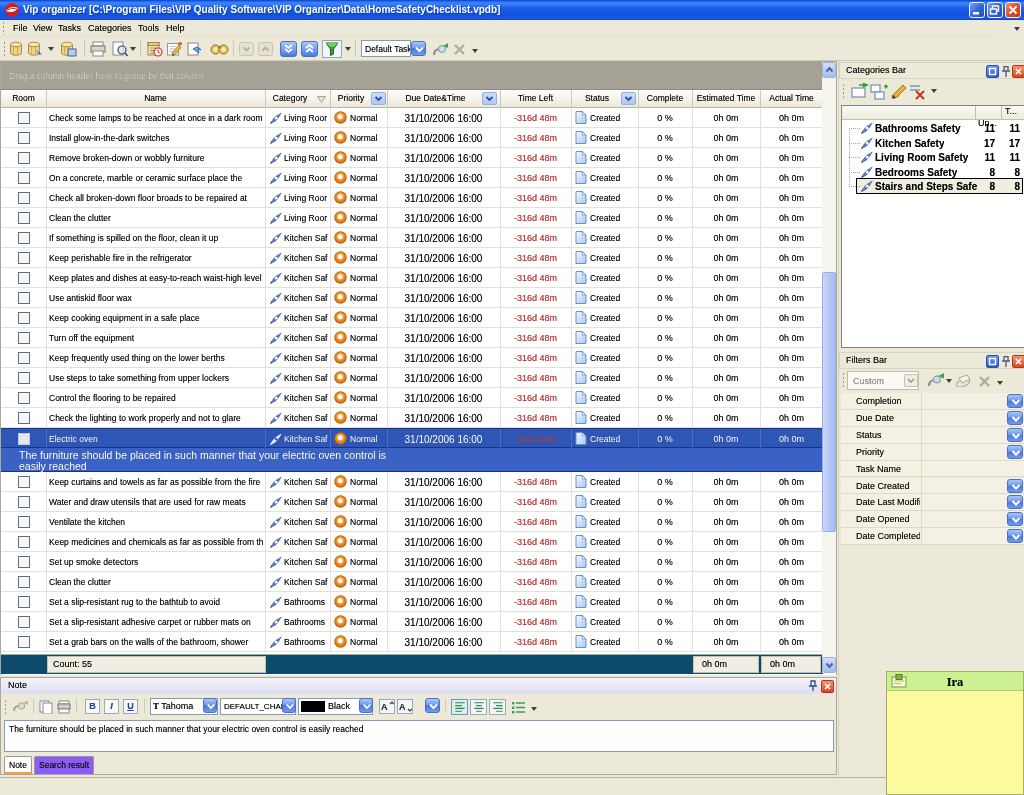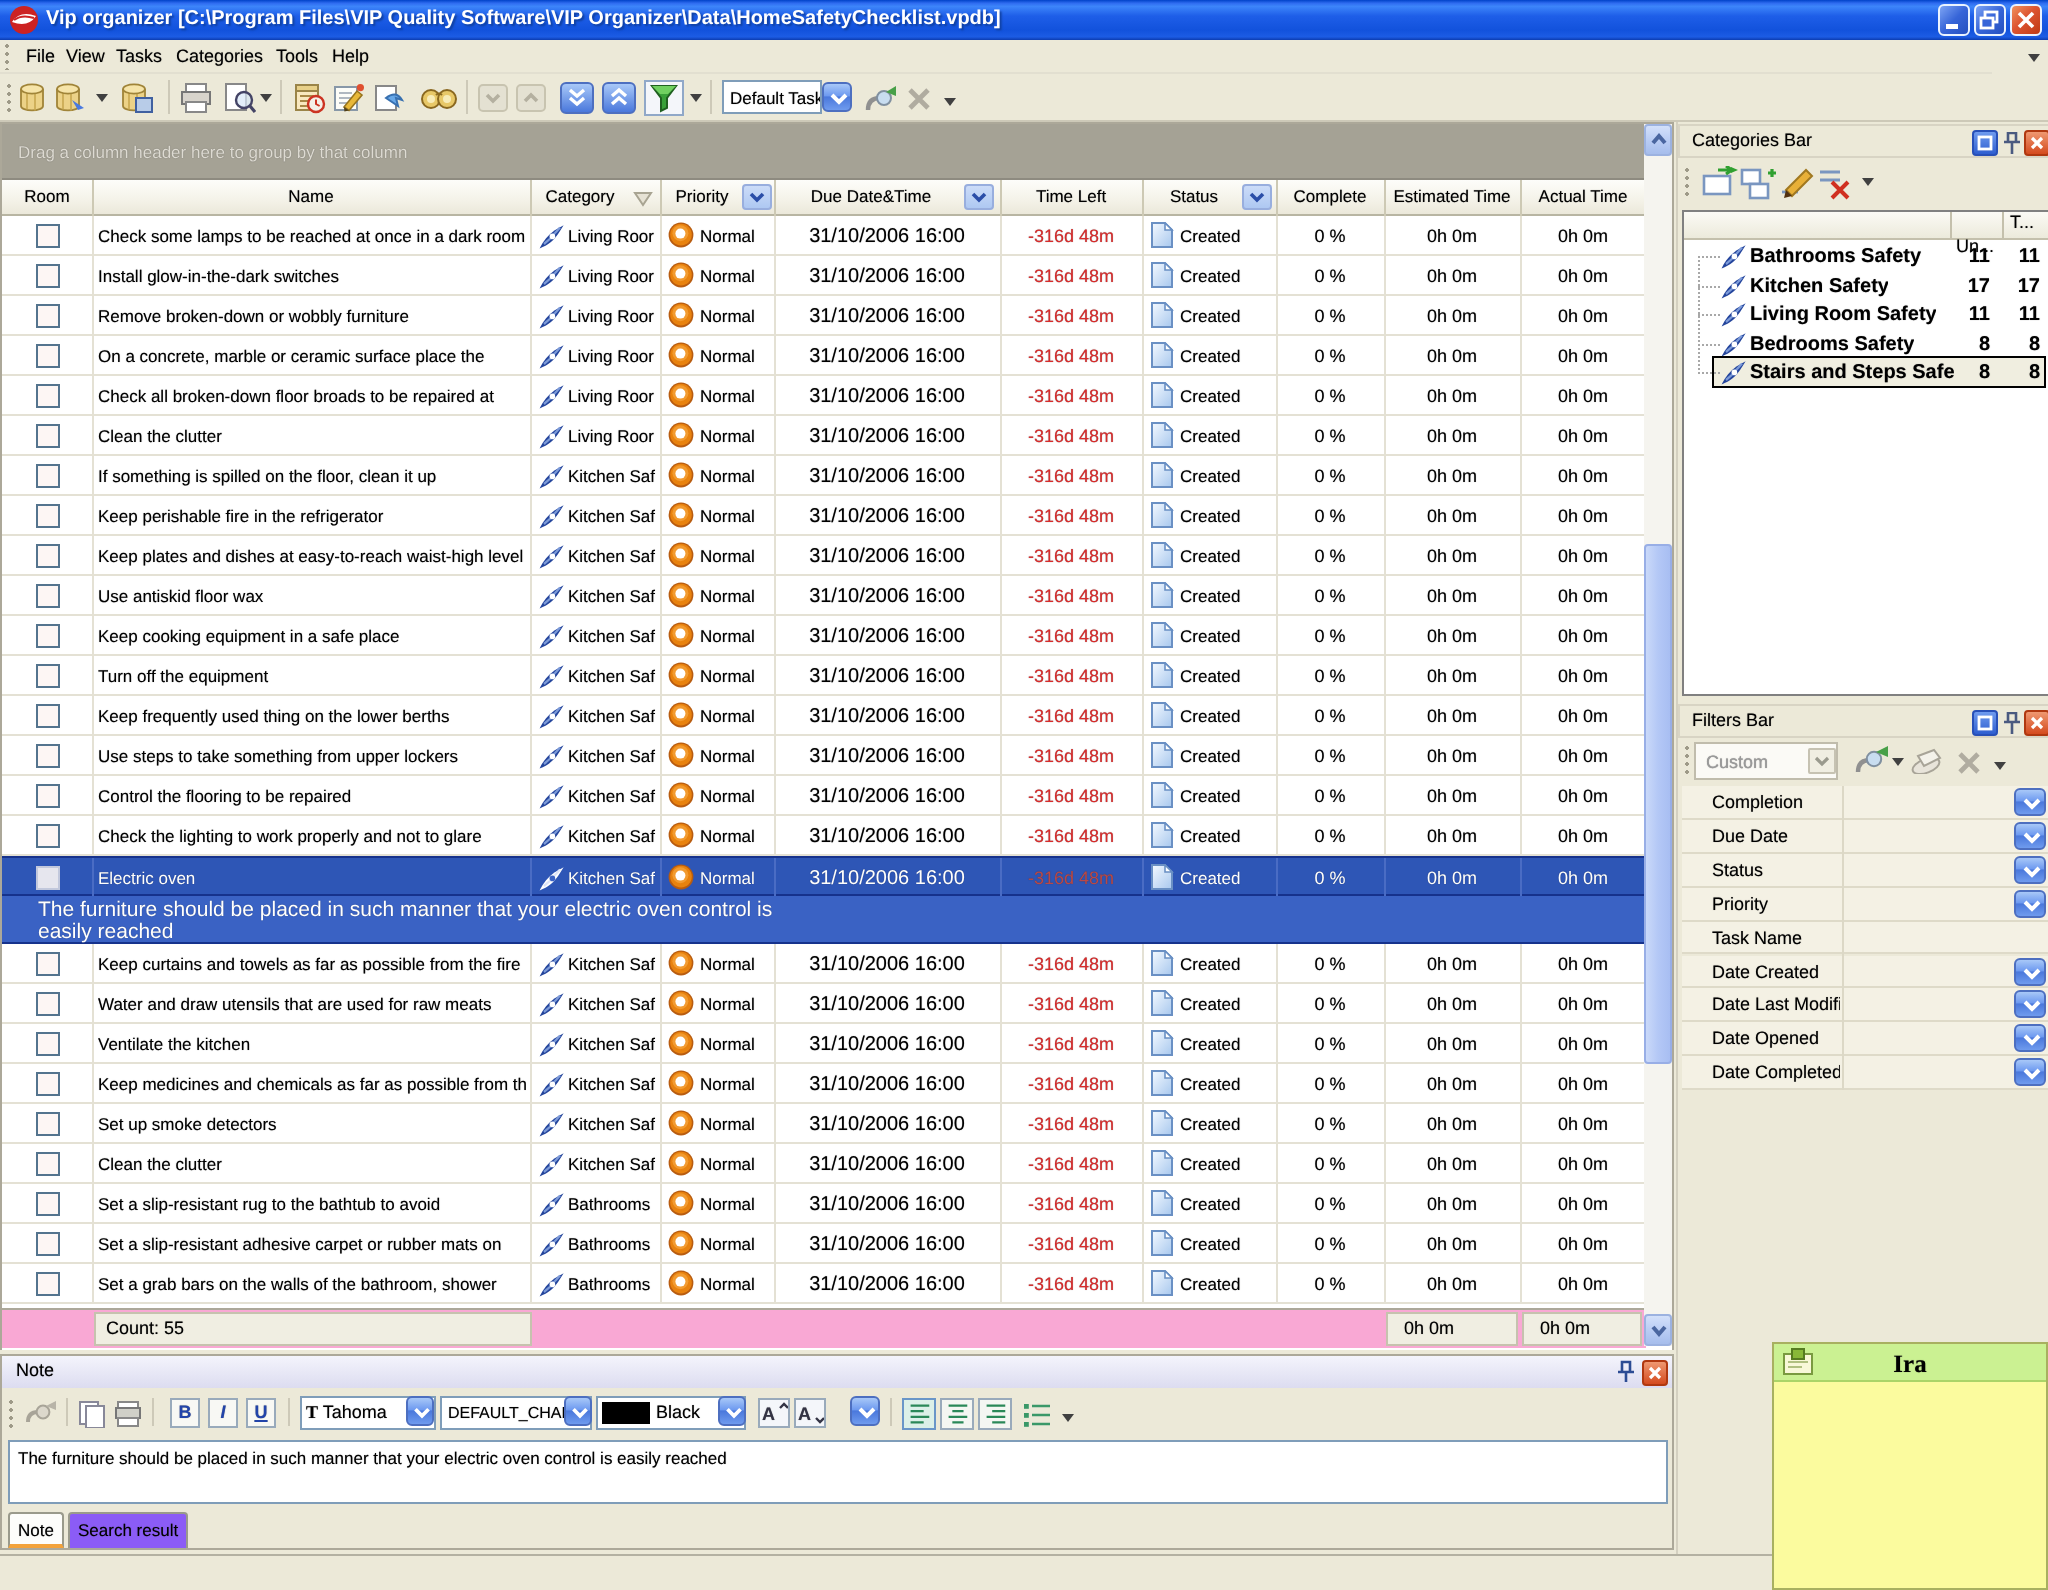--- a/index.html
+++ b/index.html
@@ -33,21 +33,21 @@
 .ct{position:absolute;left:283px;top:5px;white-space:nowrap;overflow:hidden;width:45px;font-size:8.5px}
 .pr{position:absolute;left:349px;top:5px;font-size:8.5px}
 .du{position:absolute;left:386px;width:113px;top:5px;text-align:center;font-size:10px}
 .tl{position:absolute;left:499px;width:71px;top:5px;text-align:center;color:#d92b2b;font-size:9px}
 .tls{color:#b84848}
 .st{position:absolute;left:589px;top:5px;font-size:8.5px}
 .cp{position:absolute;left:637px;width:54px;top:5px;text-align:center;font-size:9px}
 .es{position:absolute;left:691px;width:68px;top:5px;text-align:center;font-size:9px}
 .ac{position:absolute;left:759px;width:63px;top:5px;text-align:center;font-size:9px}
 .banner{position:absolute;left:0;width:822px;height:24px;background:#3a62c4;color:#fff;padding:2px 0 0 18px;line-height:11px;border-bottom:1px solid #16328c;font-size:10.5px}
-#tfoot{position:absolute;left:0;top:592px;width:822px;height:20px;background:#f9a8d4;border-top:1px solid #aca899}
+#tfoot{position:absolute;left:0;top:592px;width:822px;height:20px;background:#0c4a6e;border-top:1px solid #aca899}
 #tfoot .cell{position:absolute;top:1px;height:17px;border:1px solid #c6c2ae;background:#f0eee2}
 
 #vsb{position:absolute;left:821px;top:0;width:14px;height:611px;background:#f5f4ef}
 .sbtn{position:absolute;left:0;width:14px;height:16px;background:linear-gradient(180deg,#d3e0fa 0%,#bacdf4 50%,#a6bdec 100%);border:1px solid #9cb2e0;border-radius:2px}
 #vsb .thumb{position:absolute;left:0;top:210px;width:14px;height:260px;background:linear-gradient(90deg,#cad9f9 0%,#b4c8f6 50%,#a8bef2 100%);border:1px solid #98aee6;border-radius:2px}
 
 #note{position:absolute;left:0;top:677px;width:837px;height:98px;background:#ece9d8;border:1px solid #aca899}
 #nhead{position:absolute;left:0;top:0;width:835px;height:17px;background:linear-gradient(180deg,#f4f4fc 0%,#dcdcf0 100%);border-bottom:1px solid #c8c8dc}
 #ntbar{position:absolute;left:0;top:16px;width:835px;height:26px;background:#ece9d8}
 #ntext{position:absolute;left:3px;top:42px;width:830px;height:32px;background:#fff;border:1px solid #7f9db9;color:#000;padding:3px 4px;font-size:8.5px}

